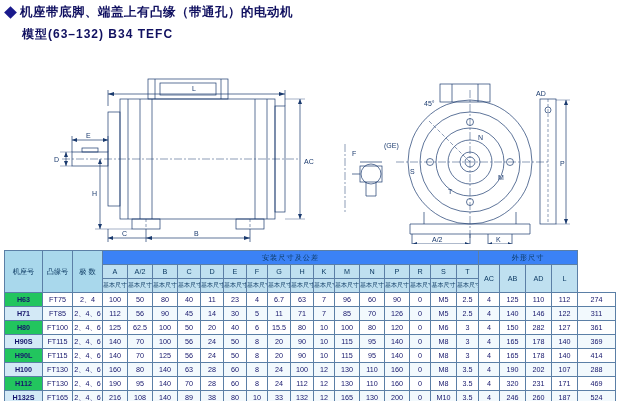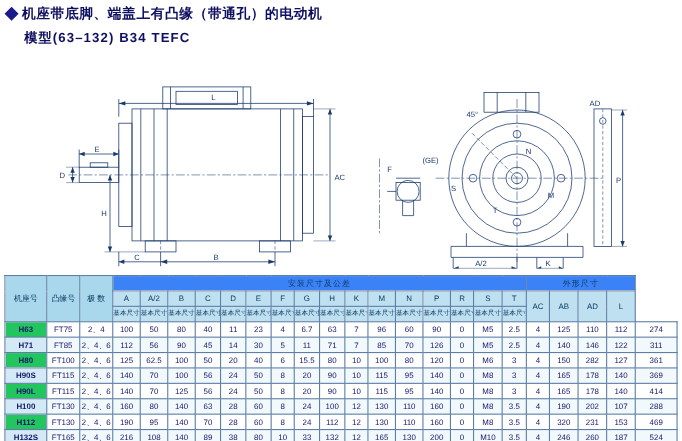--- a/index.html
+++ b/index.html
@@ -505,21 +505,21 @@
             <td>12</td>
             <td>130</td>
             <td>110</td>
             <td>160</td>
             <td>0</td>
             <td>M8</td>
             <td>3.5</td>
             <td>4</td>
             <td>320</td>
             <td>231</td>
-            <td>153</td>
+            <td>171</td>
             <td>469</td>
           </tr>
           <tr>
             <td class="first">H132S</td>
             <td>FT165</td>
             <td>2、4、6</td>
             <td>216</td>
             <td>108</td>
             <td>140</td>
             <td>89</td>

